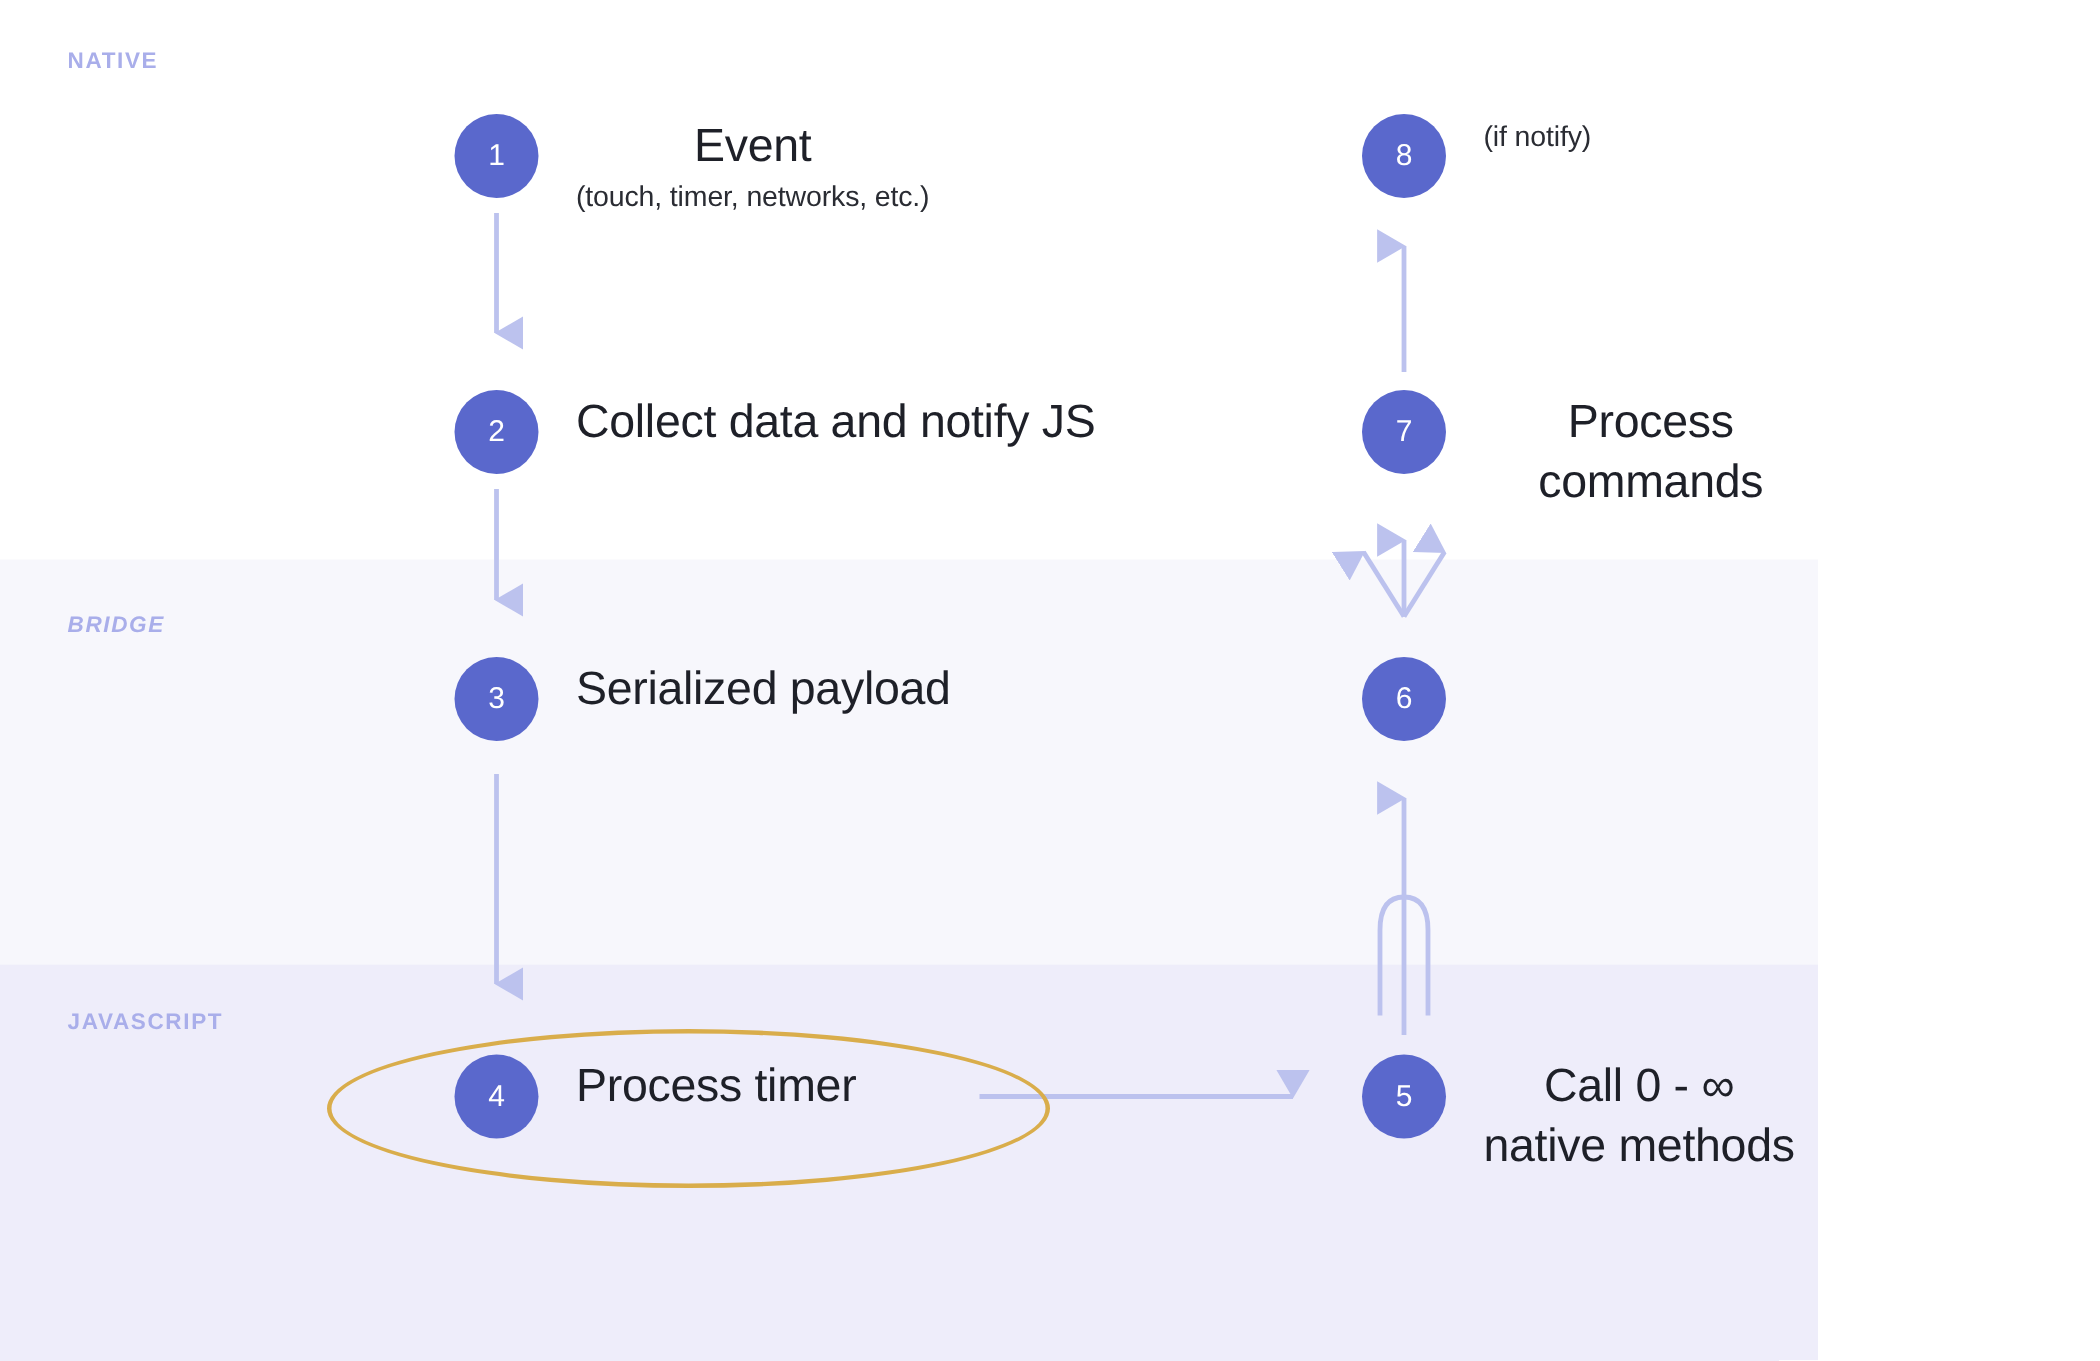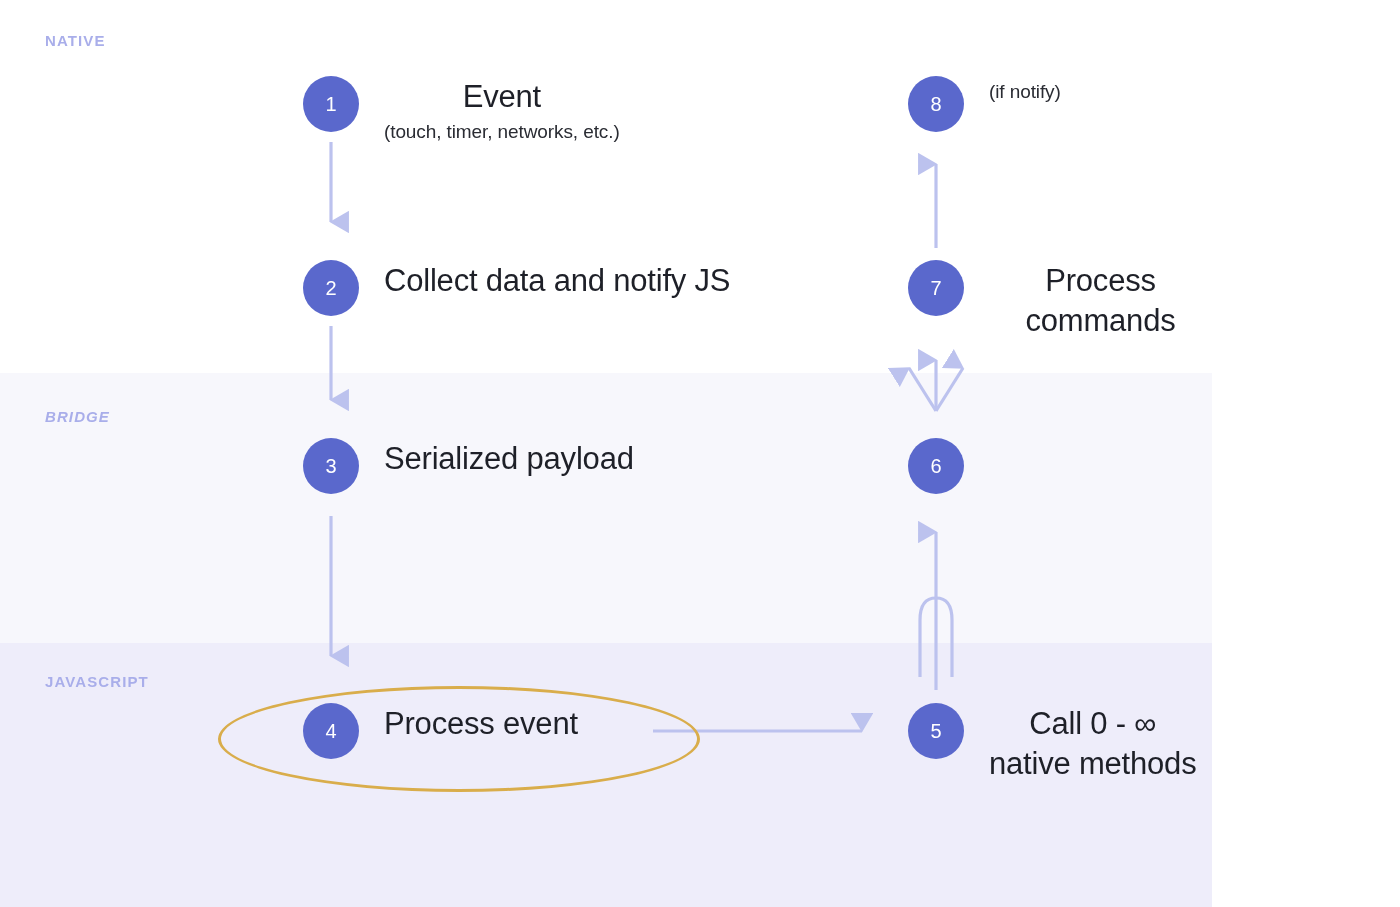--- a/index.html
+++ b/index.html
@@ -196,21 +196,21 @@
   <div class="step col-left row-3">
     <div class="step-badge">3</div>
     <div class="step-text">
       <div class="step-title">Serialized payload</div>
     </div>
   </div>
 
   <div class="step col-left row-4">
     <div class="step-badge">4</div>
     <div class="step-text">
-      <div class="step-title">Process event</div>
+      <div class="step-title">Process timer</div>
     </div>
   </div>
 
   <div class="step col-right row-4">
     <div class="step-badge">5</div>
     <div class="step-text">
       <div class="step-title">Call 0 - ∞
 native methods</div>
     </div>
   </div>

